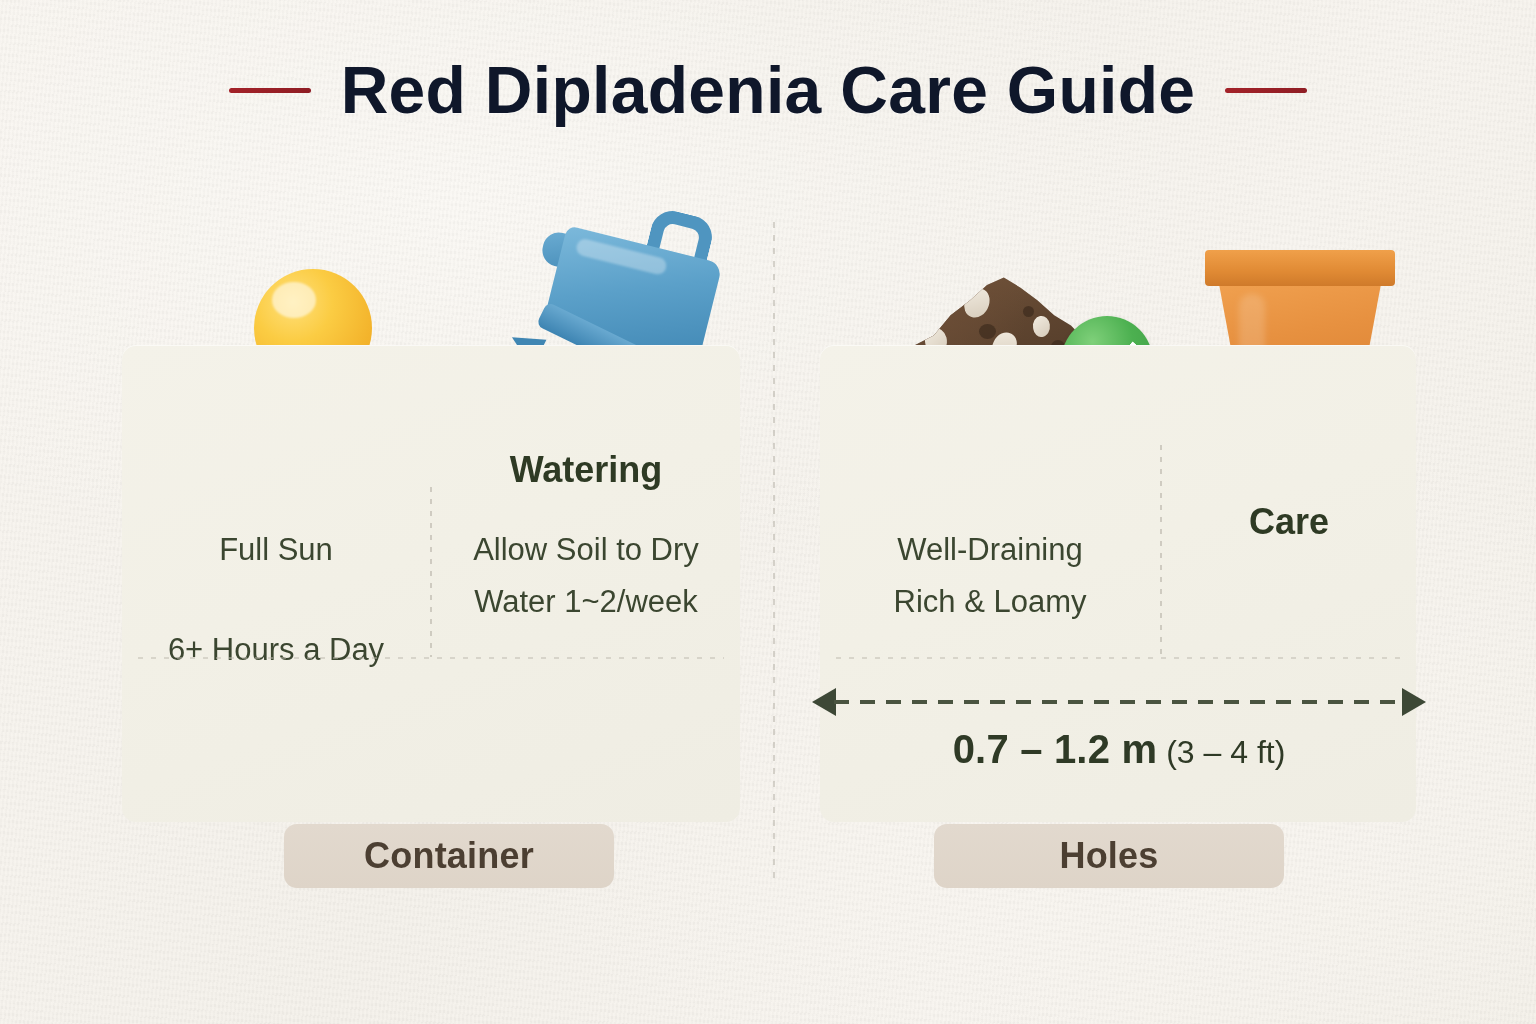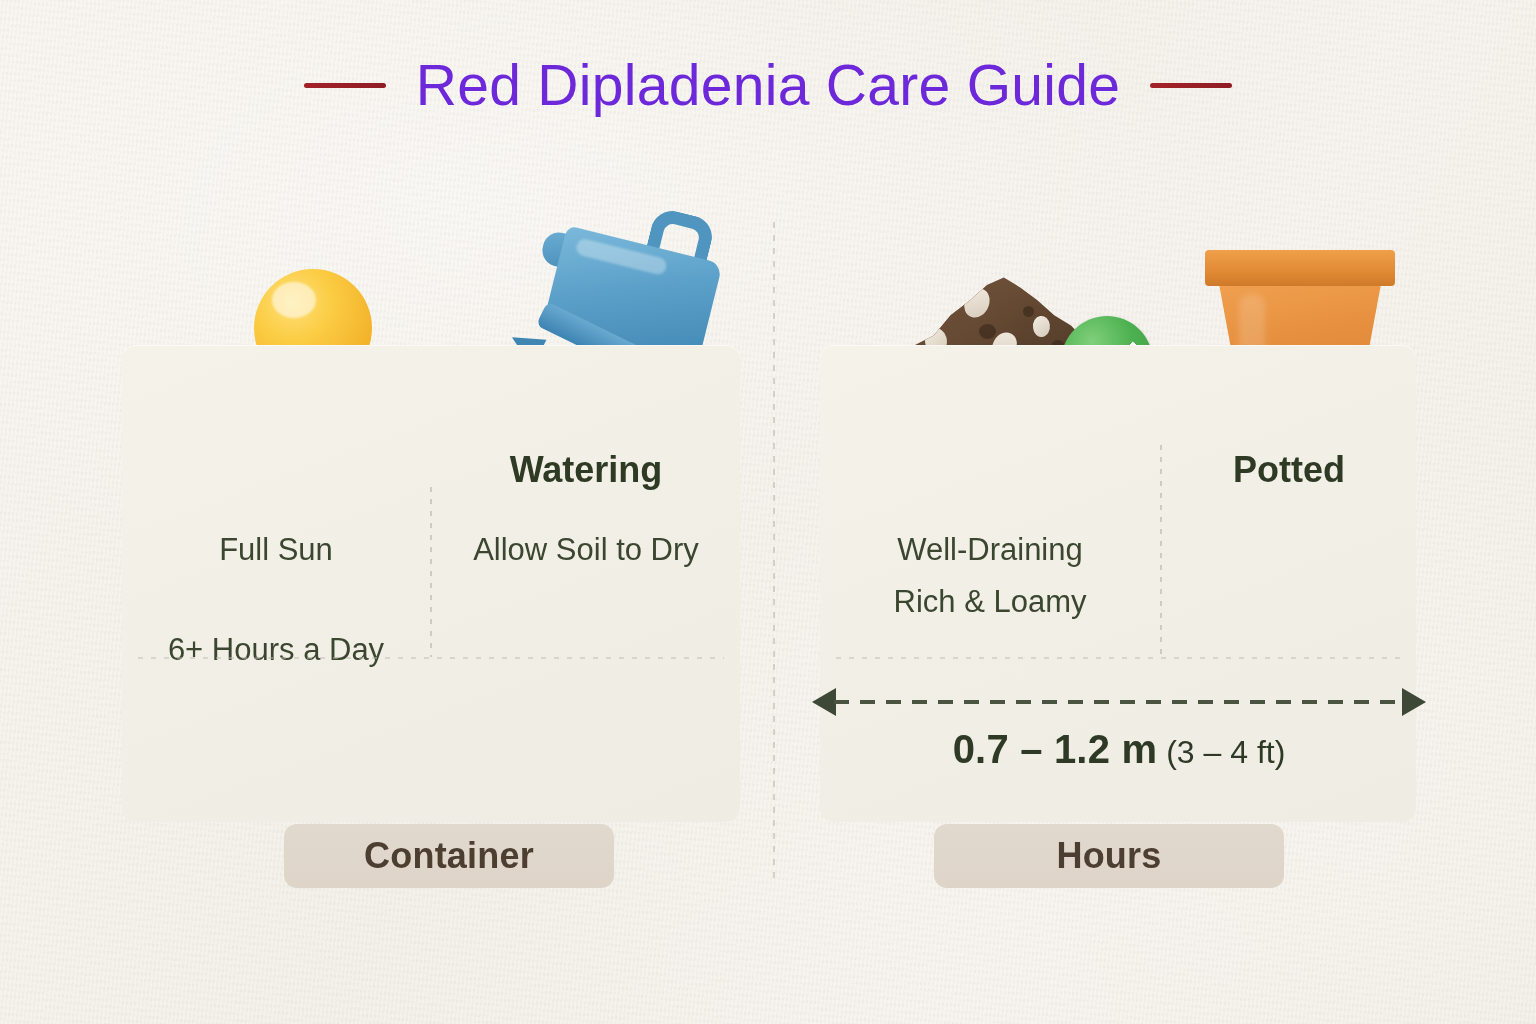--- a/index.html
+++ b/index.html
@@ -39,22 +39,22 @@
   #title-row{
     position:absolute; left:0; right:0; top:52px;
     display:flex; align-items:center; justify-content:center; gap:30px;
   }
   .title-rule{
     width:82px; height:5px; border-radius:3px;
     background:linear-gradient(90deg,#a32229,#8f1d24);
     flex:0 0 auto;
   }
   #page-title{
-    font-size:57px; font-weight:400; letter-spacing:.3px;
-    color:#6d28d9; white-space:nowrap;
+    font-size:66px; font-weight:700; letter-spacing:.3px;
+    color:#0f172a; white-space:nowrap;
     text-shadow:0 1px 0 rgba(255,255,255,.5);
   }
 
   
   #center-split{
     position:absolute; left:773px; top:222px; width:2px; height:660px;
     background-image:linear-gradient(#b9b5ab 48%, rgba(0,0,0,0) 0%);
     background-size:2px 13px; background-repeat:repeat-y;
     opacity:.55;
   }
@@ -307,46 +307,47 @@
 
   <div class="card" id="card-container">
 
     <div class="col-divider" style="left:308px; top:142px; height:170px;"></div>
 
     <div class="col-body" style="left:0; top:184px; width:308px;">Full Sun</div>
     <div class="col-body" style="left:0; top:236px; width:308px;margin-top:48px;">6+ Hours a Day</div>
 
     <div class="col-head" style="left:310px; top:106px; width:308px;">Watering</div>
     <div class="col-body" style="left:310px; top:184px; width:308px;">Allow Soil to Dry</div>
+    <div class="col-body" style="left:310px; top:236px; width:308px;">Water 1~2/week</div>
 
     <div class="card-hrule" style="left:16px; right:16px; top:312px;"></div>
 
   </div>
 
   <div class="card" id="card-ground">
 
     <div class="col-divider" style="left:340px; top:100px; height:212px;"></div>
 
     <div class="col-body" style="left:0; top:184px; width:340px;">Well-Draining</div>
     <div class="col-body" style="left:0; top:236px; width:340px;">Rich &amp; Loamy</div>
 
-    <div class="col-head" style="left:342px; top:106px; width:254px;">Potted</div>
+    <div class="col-head" style="left:342px; top:158px; width:254px;">Care</div>
 
     <div class="card-hrule" style="left:16px; right:16px; top:312px;"></div>
 
     <div class="measure" style="left:-8px; top:340px; width:614px; height:34px;">
       <div class="arrow-head left"></div>
       <div class="arrow-line" style="left:22px; right:22px;"></div>
       <div class="arrow-head right"></div>
       <div class="measure-label">
         <span class="m-primary">0.7 – 1.2 m</span><span class="m-secondary">(3 – 4 ft)</span>
       </div>
     </div>
   </div>
 
   <div class="pill" id="pill-container">
     <span>Container</span>
   </div>
   <div class="pill" id="pill-ground">
-    <span>Hours</span>
+    <span>Holes</span>
   </div>
 
 </div>
 
 </body></html>

